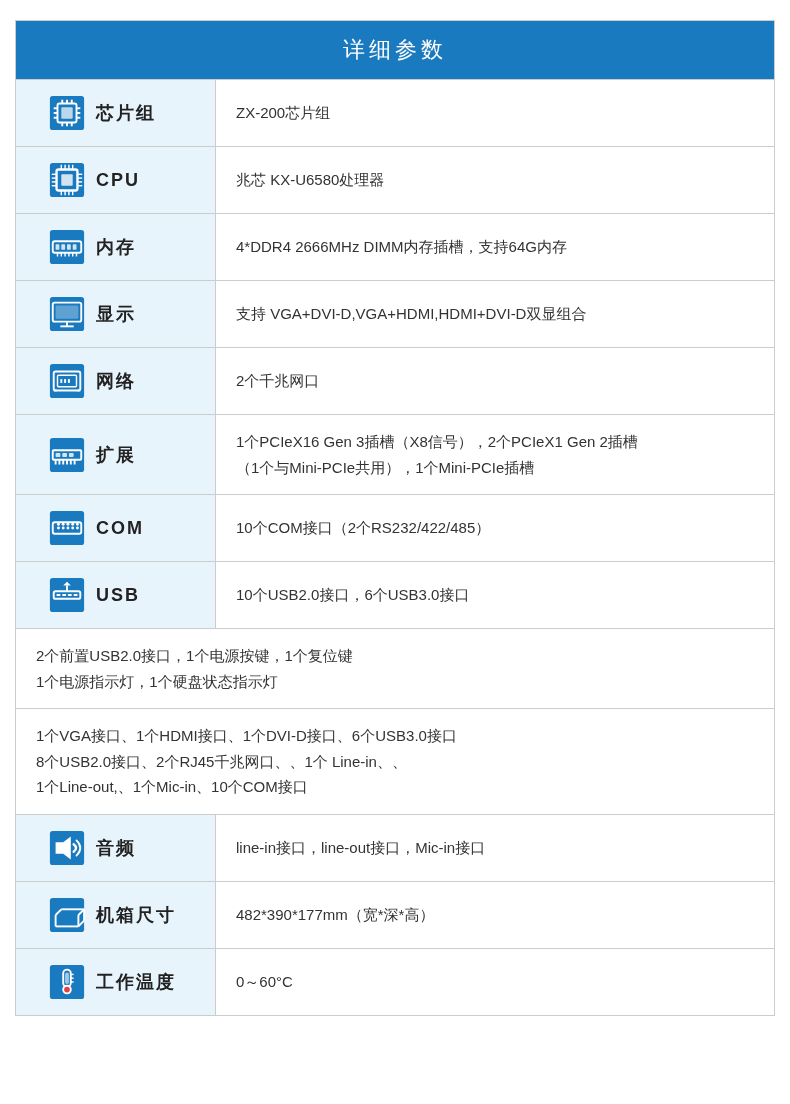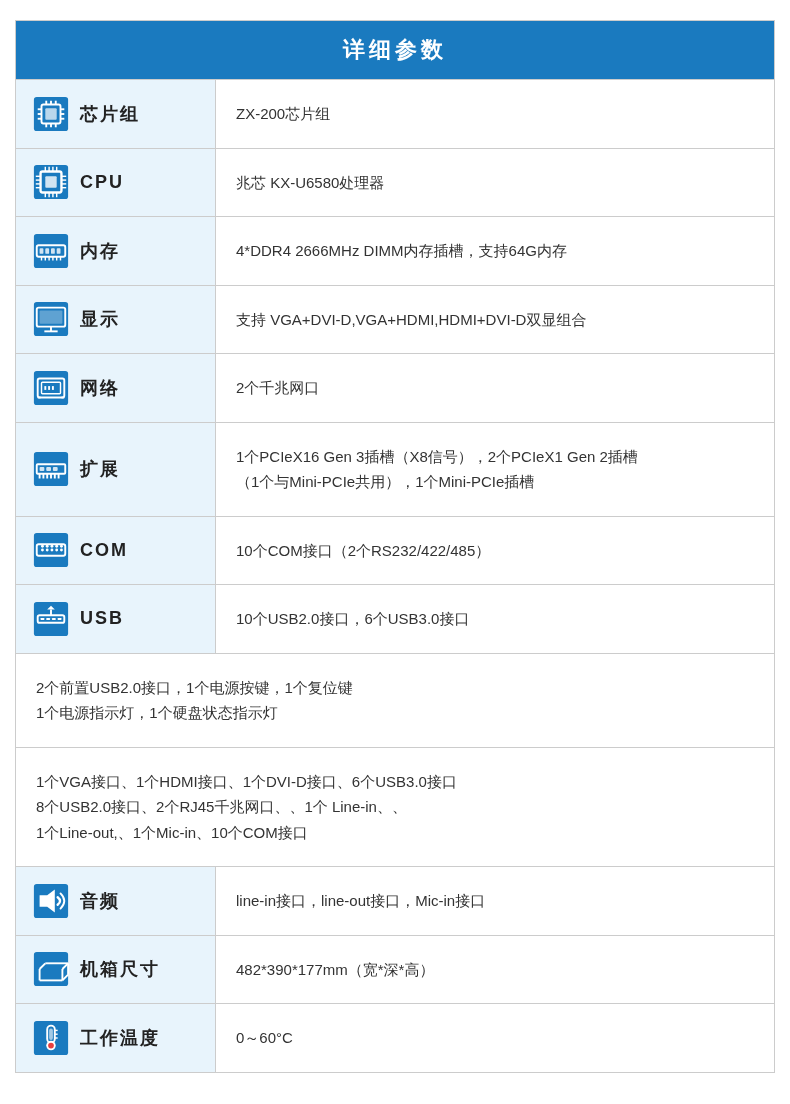--- a/index.html
+++ b/index.html
@@ -12,35 +12,35 @@
       width: 760px;
       margin: 20px auto;
       border: 1px solid #ccc;
       border-collapse: collapse;
     }
     .spec-header {
       background: #1a7abf;
       color: #fff;
       text-align: center;
       font-size: 22px;
-      font-weight: bold;
+      font-weight: normal;
       padding: 14px 0;
       letter-spacing: 4px;
     }
     .spec-row {
       display: flex;
       border-top: 1px solid #ccc;
     }
     .spec-label {
       width: 200px;
       min-width: 200px;
       background: #e8f4fc;
       display: flex;
       align-items: center;
-      padding: 14px 10px;
+      padding: 14px 26px;
       border-right: 1px solid #ccc;
     }
     .spec-icon {
       width: 50px;
       min-width: 50px;
       display: flex;
       align-items: center;
       justify-content: center;
       margin-right: 4px;
     }
@@ -49,21 +49,21 @@
       height: 38px;
     }
     .spec-label-text {
       font-size: 18px;
       font-weight: bold;
       color: #222;
       letter-spacing: 2px;
     }
     .spec-value {
       flex: 1;
-      padding: 21px 20px;
+      padding: 14px 20px;
       font-size: 15px;
       color: #333;
       line-height: 1.7;
       display: flex;
       align-items: center;
     }
   </style>
 </head>
 <body>
 

